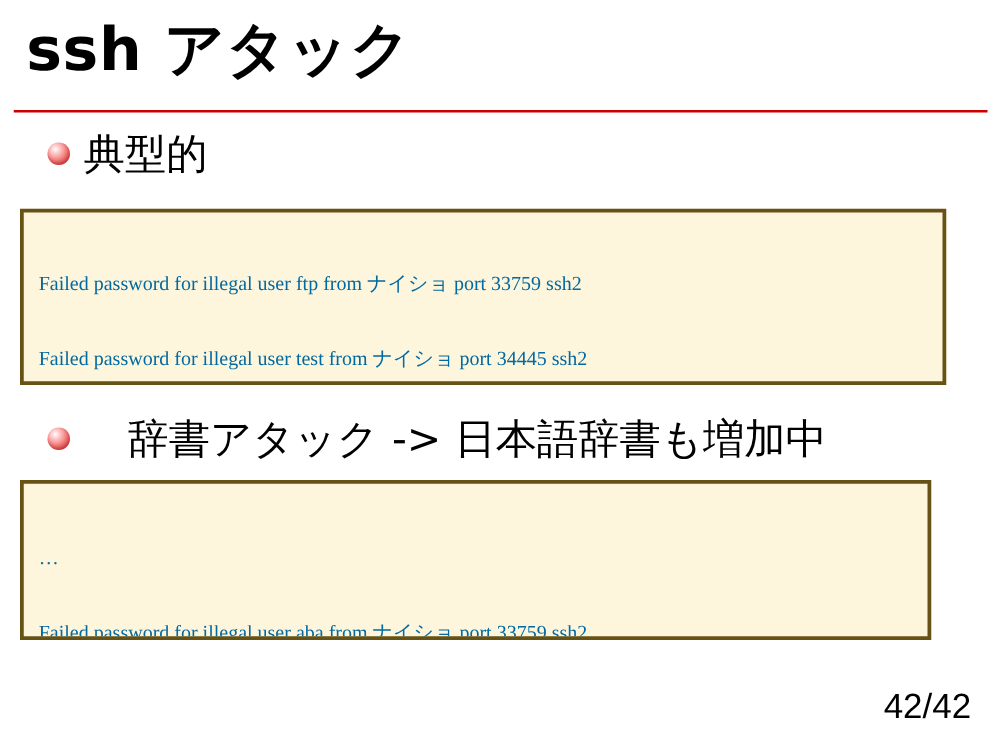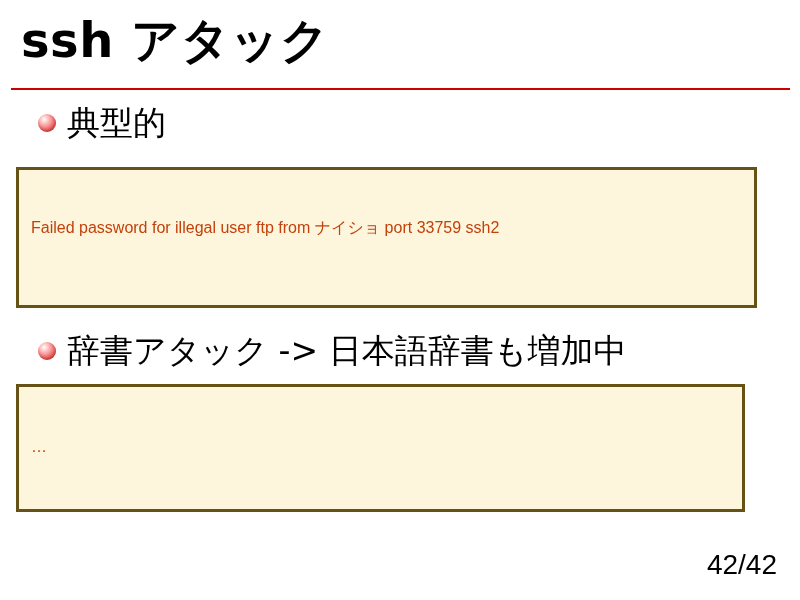--- a/index.html
+++ b/index.html
@@ -33,21 +33,21 @@
     background: #cc0000;
   }
 
   .bullet-row {
     position: absolute;
     left: 38px;
     display: flex;
     align-items: center;
   }
   .bullet-row.first  { top: 102px; height: 42px; }
-  .bullet-row.second { top: 330px; height: 42px; }
+  .bullet-row.second { top: 330px; height: 42px; gap: 35px; }
 
   .bullet-sphere {
     width: 18px;
     height: 18px;
     border-radius: 50%;
     background: radial-gradient(circle at 35% 30%,
       #ffffff 0%, #ffc4c4 22%, #f58282 50%, #e85555 78%, #d84444 100%);
     box-shadow: inset -1px -2px 3px rgba(150,20,20,0.45);
     margin-right: 11px;
     flex: 0 0 auto;
@@ -57,24 +57,24 @@
     font-size: 33px;
     line-height: 42px;
     white-space: nowrap;
   }
 
   .code-box {
     position: absolute;
     left: 16px;
     background: #fdf6dc;
     border: 3px solid #665214;
-    font-family: Liberation Sans, sans-serif;
+    font-family: Liberation Serif, serif;
     font-size: 16px;
     line-height: 20px;
-    color: #c2410c;
+    color: #0369a1;
     white-space: pre;
     overflow: hidden;
   }
   .code-box.first  { top: 167px; width: 741px; height: 141px; padding: 8px 12px; }
   .code-box.second { top: 384px; width: 729px; height: 128px; padding: 10px 12px; }
 
   .code-line { height: 20px; }
 
   .page-number {
     position: absolute;
@@ -93,31 +93,33 @@
 
 <div class="title-rule"></div>
 
 <div class="bullet-row first">
   <span class="bullet-sphere"></span>
   <span class="bullet-label">典型的</span>
 </div>
 
 <div class="code-box first">
   <div class="code-line">Failed password for illegal user ftp from ナイショ port 33759 ssh2</div>
+  <div class="code-line">Failed password for illegal user test from ナイショ port 34445 ssh2</div>
   
   
   
   
 </div>
 
 <div class="bullet-row second">
   <span class="bullet-sphere"></span>
   <span class="bullet-label">辞書アタック -&gt; 日本語辞書も増加中</span>
 </div>
 
 <div class="code-box second">
   <div class="code-line">…</div>
+  <div class="code-line">Failed password for illegal user aba from ナイショ port 33759 ssh2</div>
   
   
   
 </div>
 
 <div class="page-number">42/42</div>
 
 </body></html>

